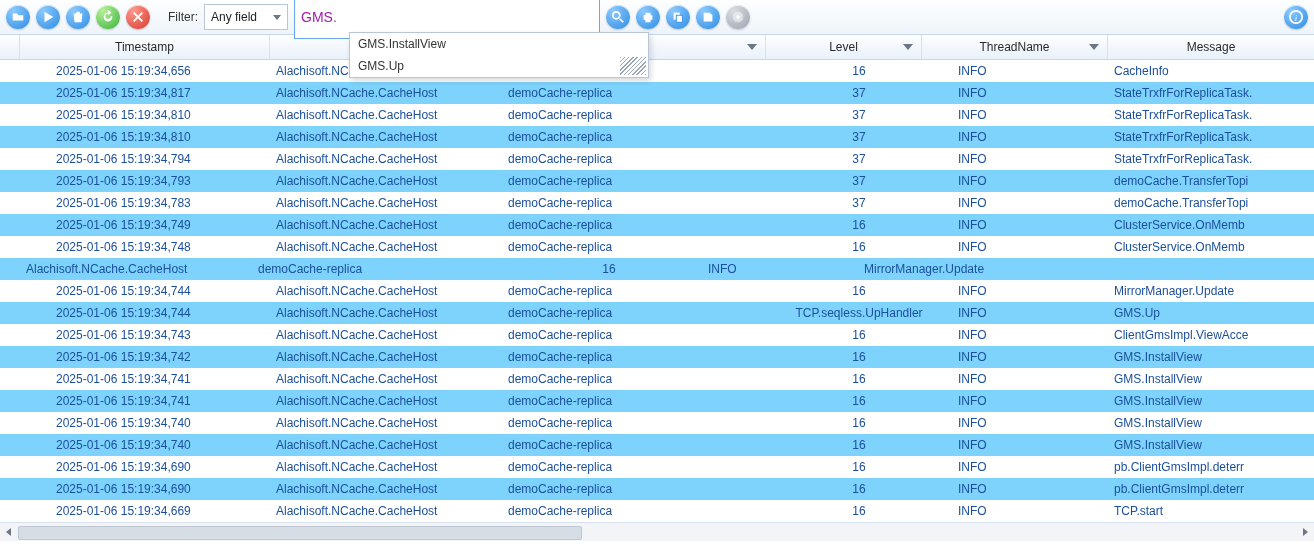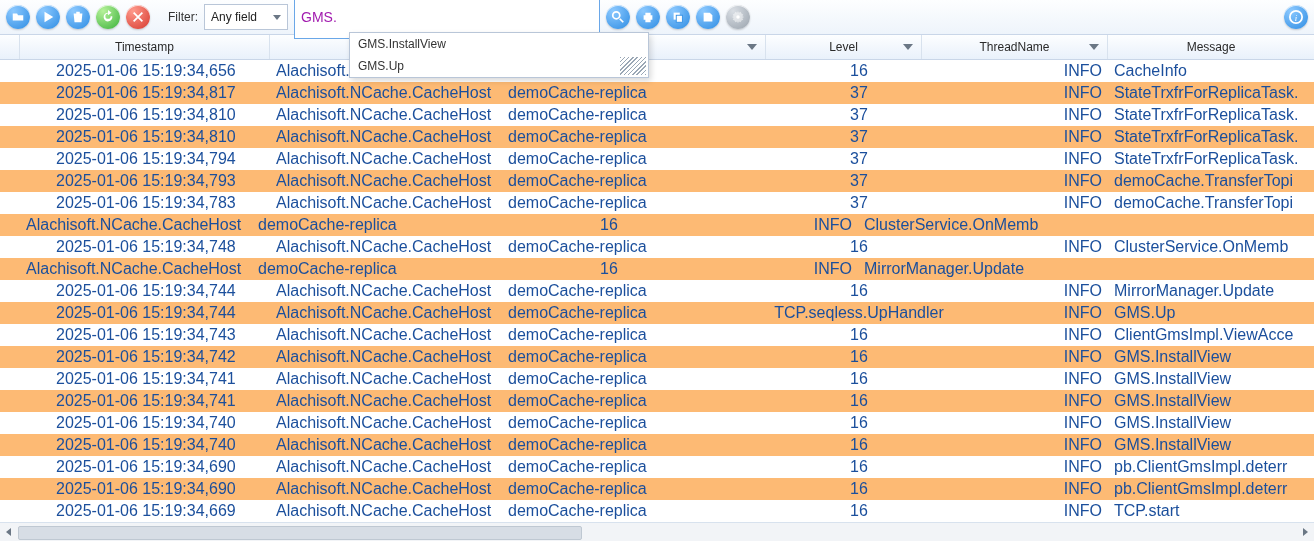--- a/index.html
+++ b/index.html
@@ -25,29 +25,29 @@
 .col:last-child{border-right:none}
 .col .drop{width:0;height:0;border-left:5px solid transparent;border-right:5px solid transparent;border-top:6px solid #6b7785;position:absolute;right:8px;cursor:pointer}
 .c-line{width:20px;justify-content:center}
 .c-ts{width:250px}
 .c-proc{width:232px}
 .c-name{width:264px}
 .c-thread{width:186px}
 .c-level{width:156px}
 .c-msg{flex:1}
 .rows{overflow:hidden}
-.row{display:flex;height:22px;align-items:center;color:#1b4f9c;font-size:16px}
-.row.alt{background:#fdba74}
+.row{display:flex;height:22px;align-items:center;color:#1b4f9c;font-size:12px}
+.row.alt{background:#7dd3fc}
 .row .cell{box-sizing:border-box;padding:0 6px;overflow:hidden;white-space:nowrap;text-overflow:clip}
 .row .c-line{width:20px;padding:0}
 .row .c-ts{width:250px;text-align:left;padding-left:36px}
 .row .c-proc{width:232px}
 .row .c-name{width:264px}
 .row .c-thread{width:186px;text-align:center}
-.row .c-level{width:156px;text-align:right}
+.row .c-level{width:156px;text-align:left}
 .row .c-msg{flex:1}
 .hscroll{position:absolute;left:0;right:0;bottom:0;height:18px;background:#f2f4f7;border-top:1px solid #d8e2ee;display:flex;align-items:center}
 .hs-btn{width:18px;height:16px;display:flex;align-items:center;justify-content:center;cursor:pointer}
 .hs-btn svg{width:8px;height:8px;fill:#6b7785}
 .hs-track{flex:1;height:12px;background:#f2f4f7;position:relative}
 .hs-thumb{position:absolute;left:0;top:0;height:12px;width:44%;background:#d7dde5;border:1px solid #bfc8d2;border-radius:2px;cursor:pointer}
 </style>
 </head>
 <body>
 
@@ -210,20 +210,21 @@
         <div class="cell c-line"></div>
         <div class="cell c-ts">2025-01-06 15:19:34,783</div>
         <div class="cell c-proc">Alachisoft.NCache.CacheHost</div>
         <div class="cell c-name">demoCache-replica</div>
         <div class="cell c-thread">37</div>
         <div class="cell c-level">INFO</div>
         <div class="cell c-msg">demoCache.TransferTopi</div>
       </div>
       <div class="row alt">
         <div class="cell c-line"></div>
+        <div class="cell c-ts">2025-01-06 15:19:34,749</div>
         <div class="cell c-proc">Alachisoft.NCache.CacheHost</div>
         <div class="cell c-name">demoCache-replica</div>
         <div class="cell c-thread">16</div>
         <div class="cell c-level">INFO</div>
         <div class="cell c-msg">ClusterService.OnMemb</div>
       </div>
       <div class="row">
         <div class="cell c-line"></div>
         <div class="cell c-ts">2025-01-06 15:19:34,748</div>
         <div class="cell c-proc">Alachisoft.NCache.CacheHost</div>

